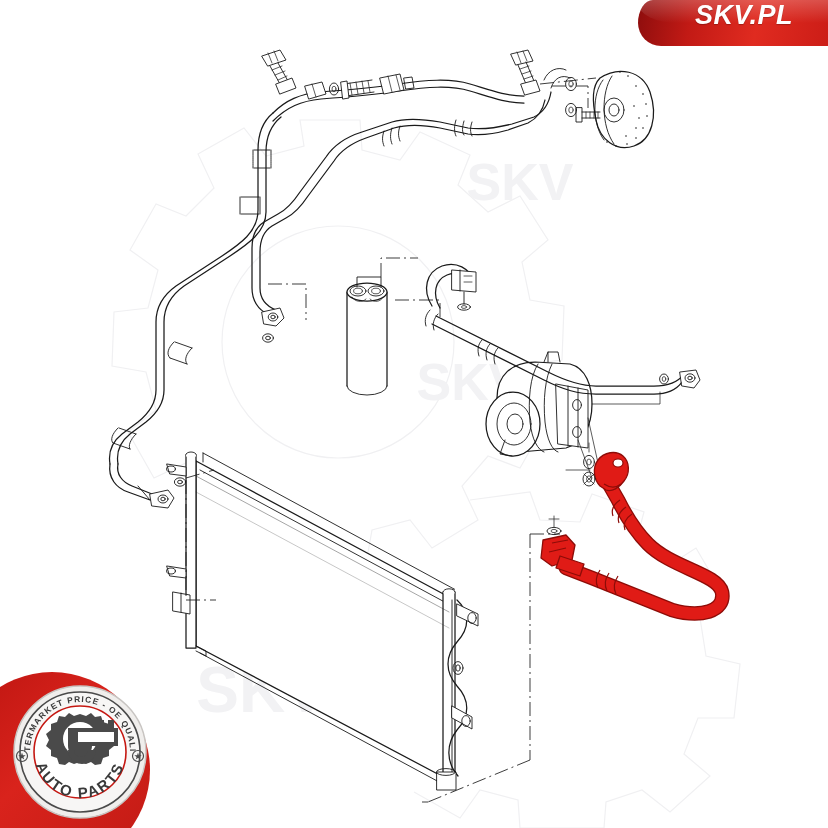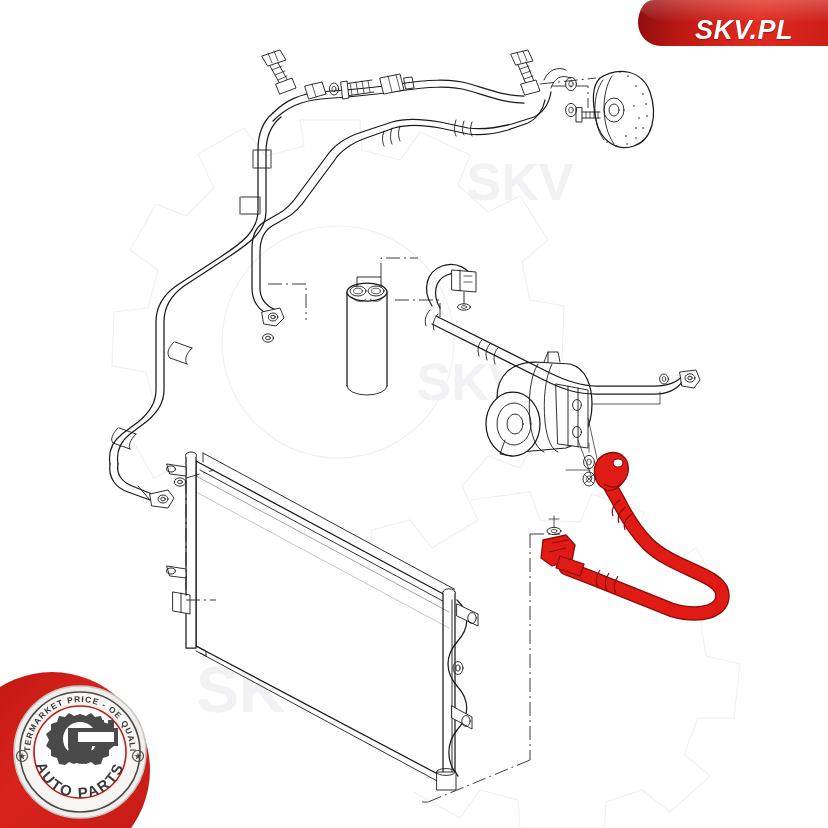--- a/index.html
+++ b/index.html
@@ -4,21 +4,21 @@
 <style>
   html,body{margin:0;padding:0;background:#fff;}
   body{width:828px;height:828px;overflow:hidden;
        font-family:"Liberation Sans",sans-serif;}
   #stage{position:relative;width:828px;height:828px;background:#ffffff;overflow:hidden;}
   #diagram{position:absolute;inset:0;}
   
   #brand-banner{position:absolute;top:0;right:0;width:190px;height:46px;
       background:linear-gradient(100deg,#8d0d0d 0%,#c21a15 28%,#e02b20 62%,#cc1d17 100%);
       border-bottom-left-radius:46px 46px;border-top-left-radius:30px 46px;
-      display:flex;align-items:flex-end;justify-content:center;overflow:hidden;}
+      display:flex;align-items:flex-start;justify-content:center;overflow:hidden;}
   #brand-banner .bshine{position:absolute;top:0;left:0;right:0;height:50%;
       background:linear-gradient(180deg,rgba(255,255,255,.22),rgba(255,255,255,0));
       border-bottom-left-radius:40px 20px;pointer-events:none;}
   #brand-banner .btxt{position:relative;color:#fff;font-weight:bold;font-style:italic;
       font-size:27px;letter-spacing:.5px;padding-left:22px;
       text-shadow:0 1px 1px rgba(0,0,0,.25);}
   
   #quality-seal{position:absolute;left:0;bottom:0;width:160px;height:152px;}
   #quality-seal .seal-bg{position:absolute;left:-46px;bottom:-40px;width:196px;height:196px;
       background:linear-gradient(135deg,#bb1410 0%,#d9231c 45%,#c01a14 100%);

